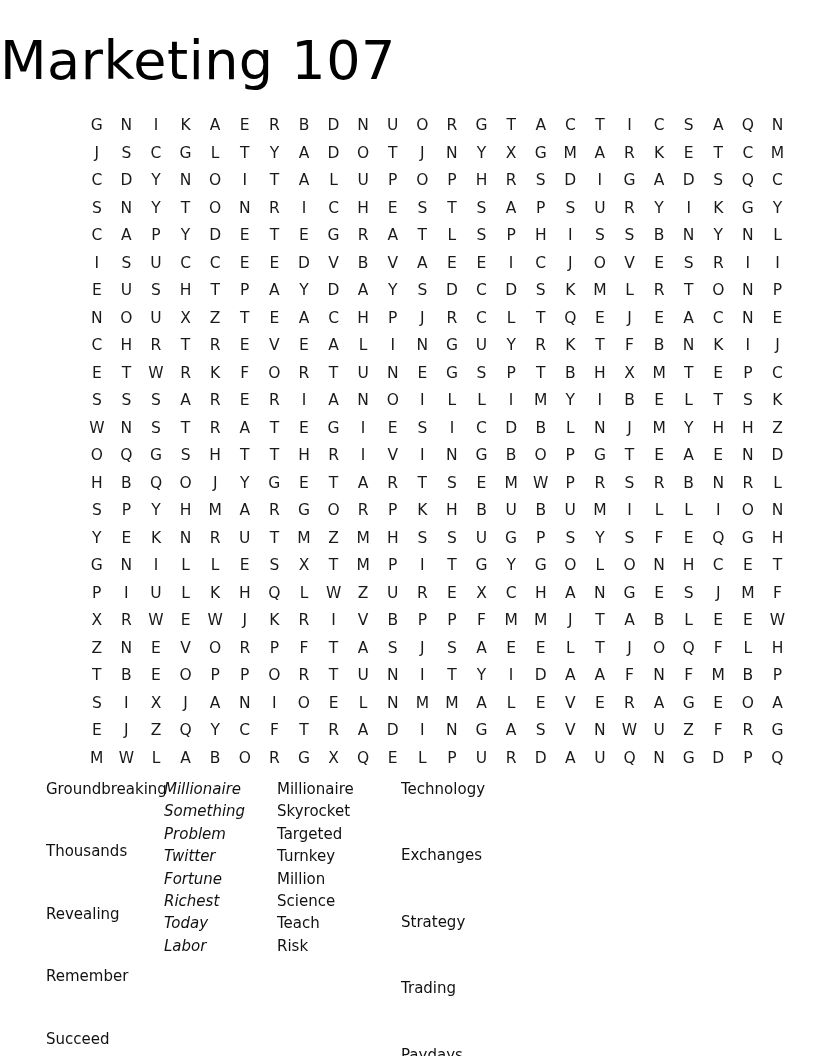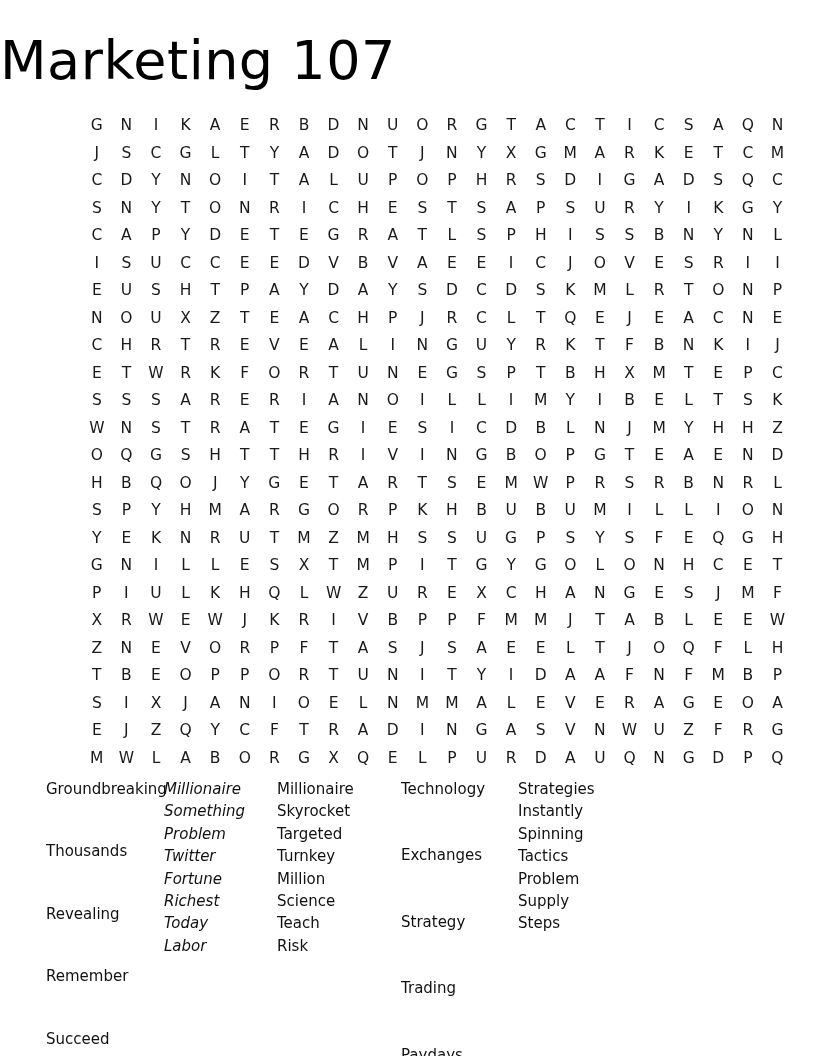--- a/index.html
+++ b/index.html
@@ -754,24 +754,15 @@
       <div class="word-col c3">
         <div class="word">Technology</div>
         <div class="word">Exchanges</div>
         <div class="word">Strategy</div>
         <div class="word">Trading</div>
         <div class="word">Paydays</div>
         <div class="word">Targeted</div>
         <div class="word">Table</div>
         <div class="word">Six</div>
       </div>
-      <div class="word-col c4">
-        <div class="word">Strategies</div>
-        <div class="word">Instantly</div>
-        <div class="word">Spinning</div>
-        <div class="word">Tactics</div>
-        <div class="word">Problem</div>
-        <div class="word">Supply</div>
-        <div class="word">Steps</div>
-      </div>
     </div>
 
 </div>
 
 </body></html>

